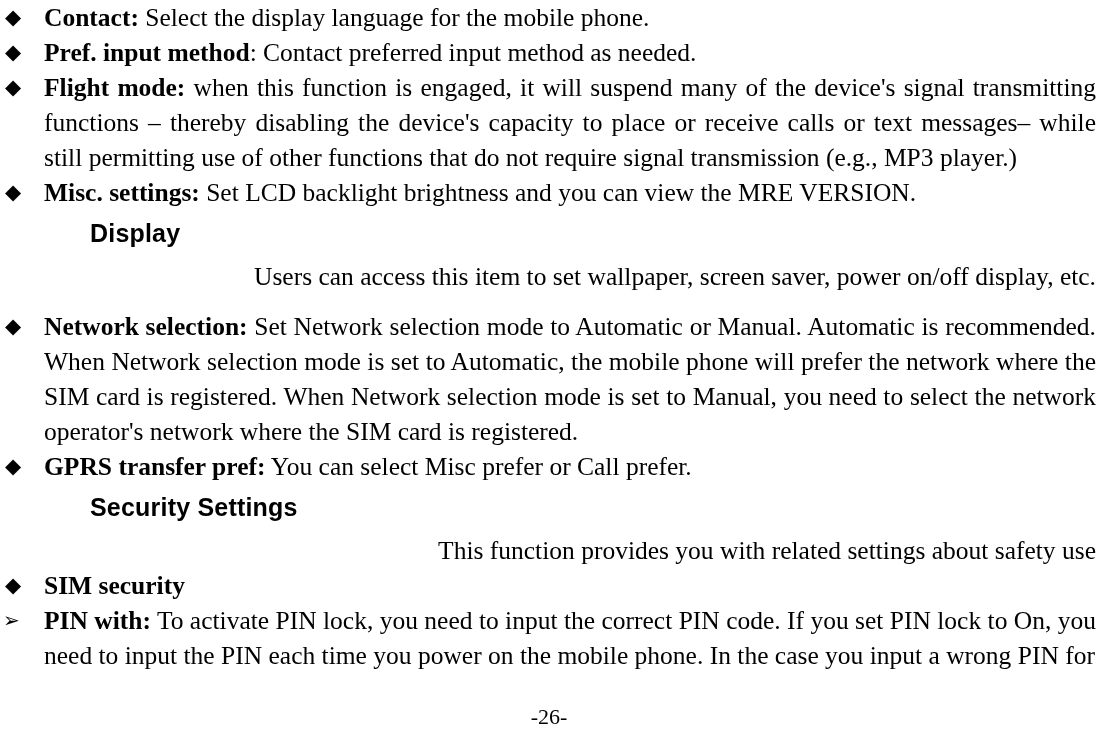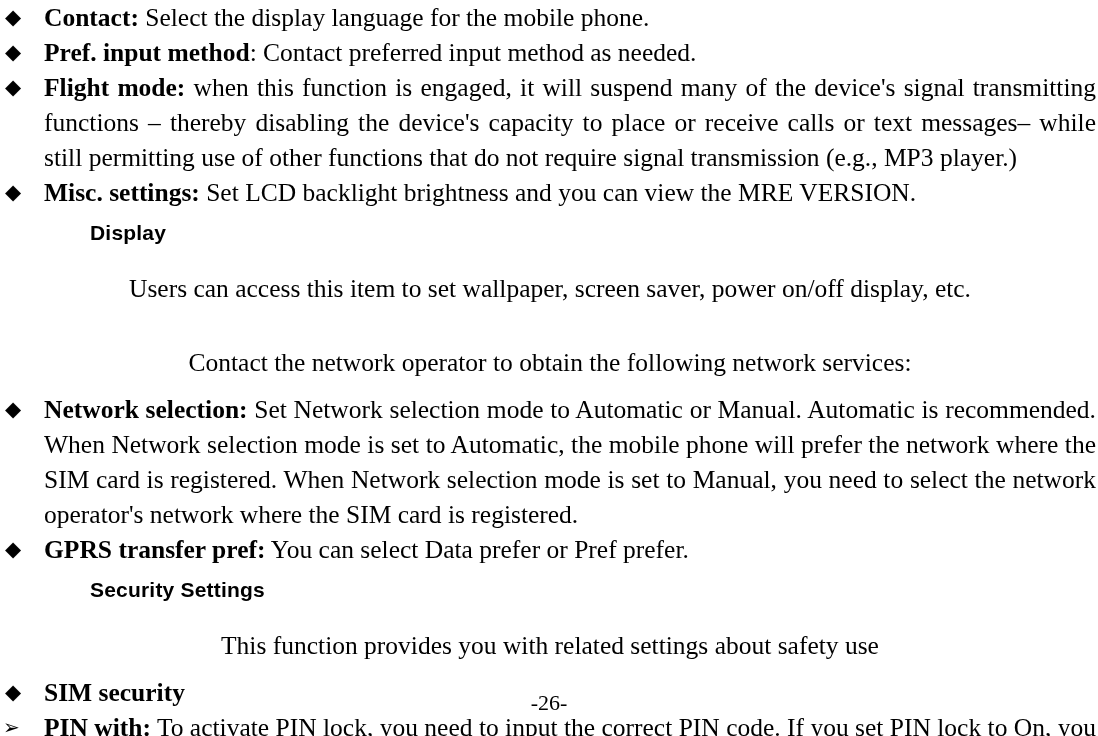--- a/index.html
+++ b/index.html
@@ -50,45 +50,45 @@
   .bullet-item .lead {
     font-weight: bold;
   }
   
   .bullet-item .body { }
 
   
   .para {
     font-size: 25.5px;
     line-height: 35px;
-    text-align: center;
-    margin: 12px;
+    text-align: right;
+    margin: 0;
     padding-left: 2px;
   }
 
   
   .heading {
     font-family: "Liberation Sans", "DejaVu Sans", sans-serif;
     font-weight: bold;
-    font-size: 21px;
+    font-size: 25px;
     line-height: 34px;
     margin: 0;
     padding-left: 88px;
     letter-spacing: 0.2px;
   }
 
   .gap-sm { height: 6px; }
   .gap-md { height: 9px; }
 
   
   .footer {
     position: absolute;
     left: 0;
     right: 0;
-    bottom: 20px;
+    bottom: 6px;
     text-align: center;
     font-size: 22px;
     line-height: 26px;
     font-family: "Liberation Serif", "DejaVu Serif", serif;
   }
 </style>
 </head>
 <body>
 
 <div class="page">
@@ -96,23 +96,22 @@
       <p class="bullet-item"><span class="marker">◆</span><span class="lead">Contact:</span><span class="body"> Select the display language for the mobile phone.</span></p>
       <p class="bullet-item"><span class="marker">◆</span><span class="lead">Pref. input method</span><span class="body">: Contact preferred input method as needed.</span></p>
       <p class="bullet-item"><span class="marker">◆</span><span class="lead">Flight mode:</span><span class="body"> when this function is engaged, it will suspend many of the device's signal transmitting functions – thereby disabling the device's capacity to place or receive calls or text messages– while still permitting use of other functions that do not require signal transmission (e.g., MP3 player.)</span></p>
       <p class="bullet-item"><span class="marker">◆</span><span class="lead">Misc. settings:</span><span class="body"> Set LCD backlight brightness and you can view the MRE VERSION.</span></p>
       <div class="gap-sm"></div>
       <div class="heading">Display</div>
       <div class="gap-md"></div>
       <p class="para">Users can access this item to set wallpaper, screen saver, power on/off display, etc.</p>
       <div class="gap-sm"></div>
       <div class="gap-md"></div>
-      <p class="para">Contact the network operator to obtain the following network services:</p>
       <p class="bullet-item"><span class="marker">◆</span><span class="lead">Network selection:</span><span class="body"> Set Network selection mode to Automatic or Manual. Automatic is recommended. When Network selection mode is set to Automatic, the mobile phone will prefer the network where the SIM card is registered. When Network selection mode is set to Manual, you need to select the network operator's network where the SIM card is registered.</span></p>
-      <p class="bullet-item"><span class="marker">◆</span><span class="lead">GPRS transfer pref:</span><span class="body"> You can select Data prefer or Pref prefer.</span></p>
+      <p class="bullet-item"><span class="marker">◆</span><span class="lead">GPRS transfer pref:</span><span class="body"> You can select Misc prefer or Call prefer.</span></p>
       <div class="gap-sm"></div>
       <div class="heading">Security Settings</div>
       <div class="gap-md"></div>
       <p class="para">This function provides you with related settings about safety use</p>
       <p class="bullet-item"><span class="marker">◆</span><span class="lead">SIM security</span><span class="body"></span></p>
       <p class="bullet-item"><span class="marker arrow">➢</span><span class="lead">PIN with:</span><span class="body"> To activate PIN lock, you need to input the correct PIN code. If you set PIN lock to On, you need to input the PIN each time you power on the mobile phone. In the case you input a wrong PIN for</span></p>
     </div>
   <div class="footer">-26-</div>
 </div>
 

